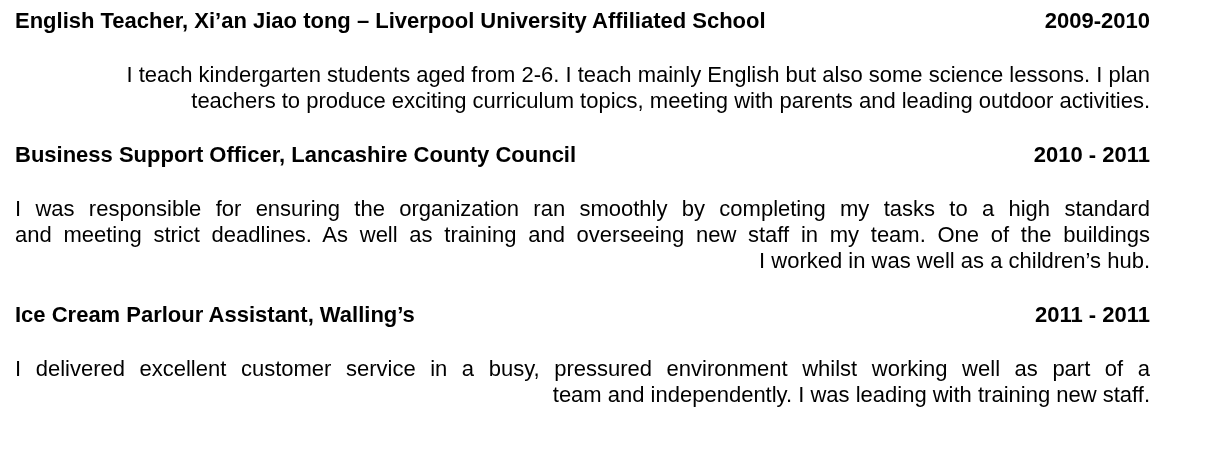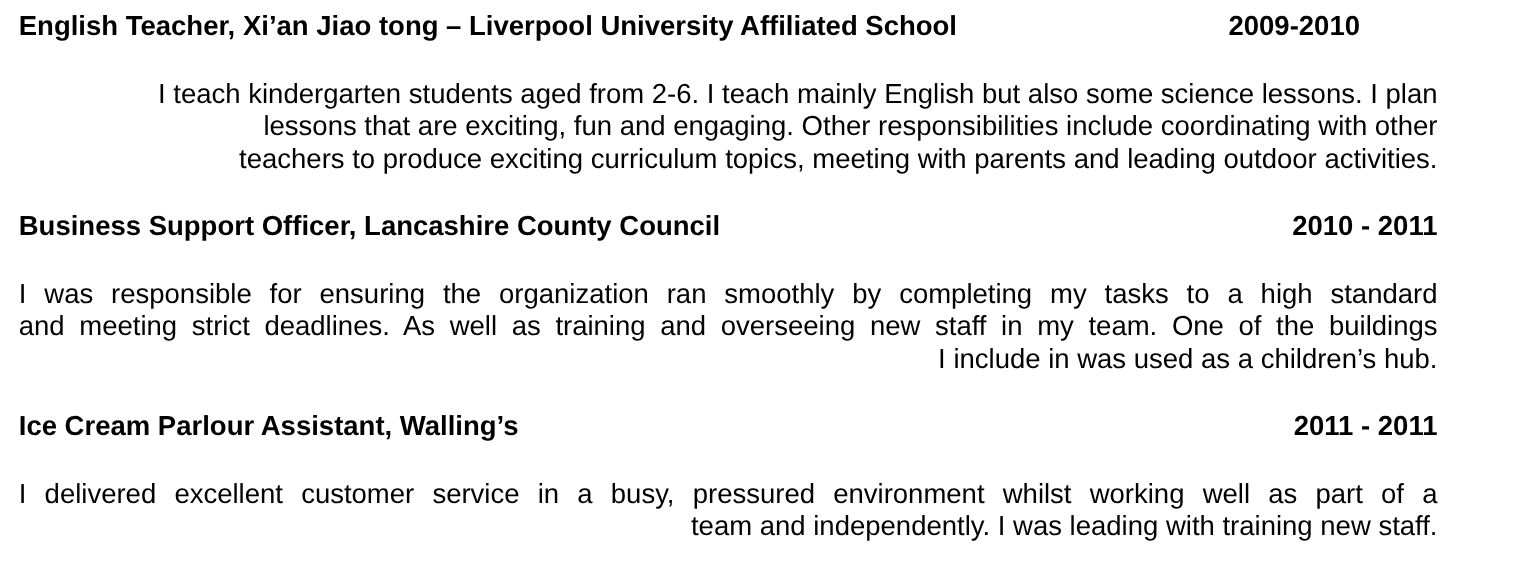--- a/index.html
+++ b/index.html
@@ -36,21 +36,20 @@
     line-height: 26px;
     font-weight: bold;
     white-space: nowrap;
   }
   .job-dates {
     font-weight: bold;
     white-space: nowrap;
   }
   
   .job-dates-indented {
-    margin-right: 62px;
   }
   .job-desc {
     margin: 0 0 28px 0;
   }
   .line {
     display: block;
     text-align: right;
   }
   .line.just {
     text-align: justify;
@@ -62,34 +61,33 @@
 
 <main class="page">
 
   <section class="job">
     <header class="job-header">
       <h2 class="job-title">English Teacher, Xi’an Jiao tong – Liverpool University Affiliated School</h2>
       <span class="job-dates job-dates-indented">2009-2010</span>
     </header>
     <p class="job-desc">
       <span class="line">I teach kindergarten students aged from 2-6. I teach mainly English but also some science lessons. I plan</span>
-      <span class="line">lessons that are exciting, fun and engaging. Other responsibilities include coordinating with other</span>
       <span class="line">teachers to produce exciting curriculum topics, meeting with parents and leading outdoor activities.</span>
     </p>
   </section>
 
   <section class="job">
     <header class="job-header">
       <h2 class="job-title">Business Support Officer, Lancashire County Council</h2>
       <span class="job-dates">2010 - 2011</span>
     </header>
     <p class="job-desc">
       <span class="line just">I was responsible for ensuring the organization ran smoothly by completing my tasks to a high standard</span>
       <span class="line just">and meeting strict deadlines. As well as training and overseeing new staff in my team. One of the buildings</span>
-      <span class="line">I include in was used as a children’s hub.</span>
+      <span class="line">I worked in was well as a children’s hub.</span>
     </p>
   </section>
 
   <section class="job">
     <header class="job-header">
       <h2 class="job-title">Ice Cream Parlour Assistant, Walling’s</h2>
       <span class="job-dates">2011 - 2011</span>
     </header>
     <p class="job-desc">
       <span class="line just">I delivered excellent customer service in a busy, pressured environment whilst working well as part of a</span>

